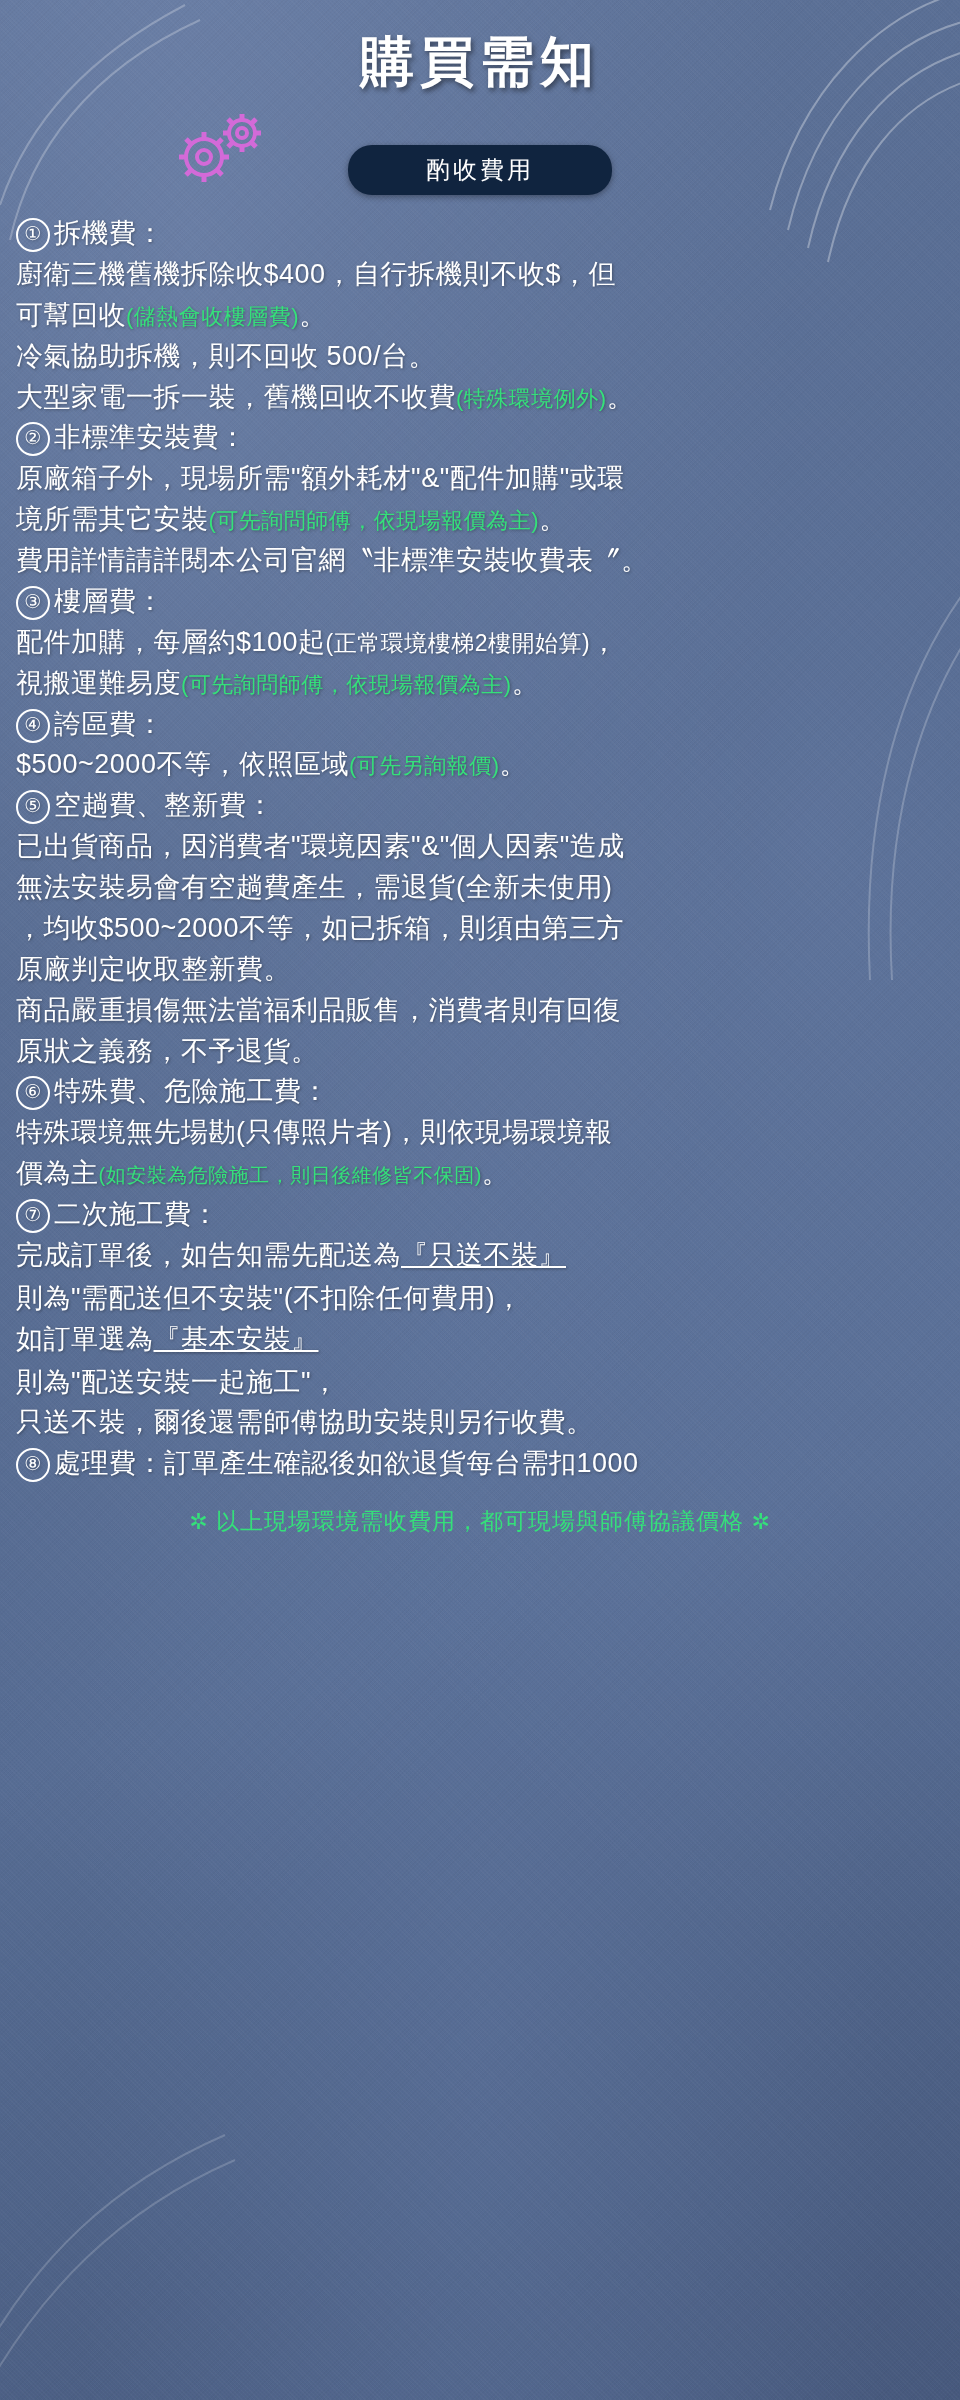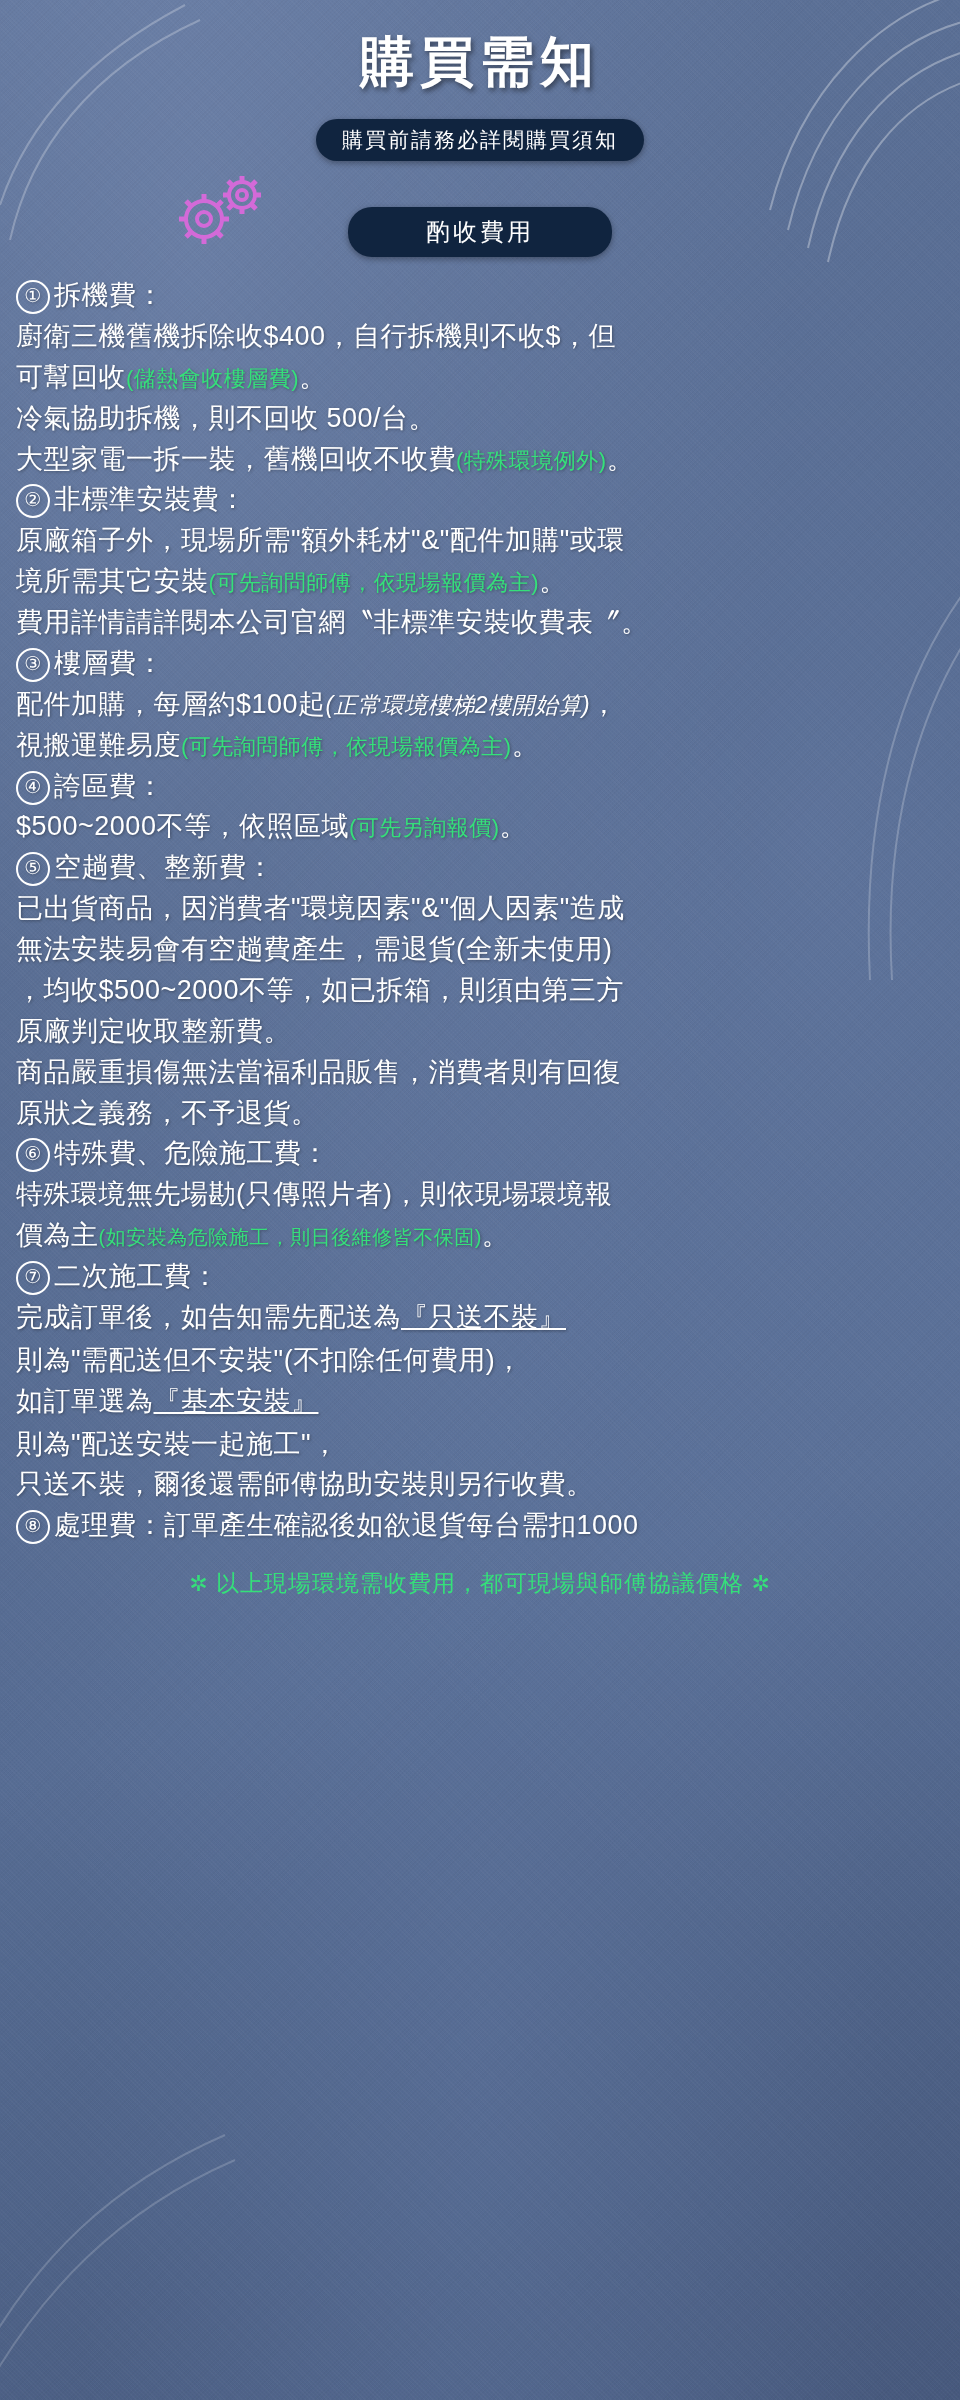--- a/index.html
+++ b/index.html
@@ -110,21 +110,20 @@
   }
   .green {
     color: #35e07a;
     font-size: 22px;
   }
   .green-sm {
     color: #35e07a;
     font-size: 20px;
   }
   .ital {
-    font-style: italic;
     font-size: 23px;
   }
   .uline {
     text-decoration: underline;
     font-family: Liberation Mono, monospace;
   }
   .footer {
     margin-top: 22px;
     text-align: center;
     color: #35e07a;
@@ -165,23 +164,20 @@
   <svg class="swoosh" width="260" height="360" style="bottom:0; left:-20px;">
     <g fill="none" stroke="rgba(255,255,255,0.18)" stroke-width="2">
       <path d="M0 360 C 60 250, 140 170, 255 120"></path>
       <path d="M0 320 C 55 220, 130 145, 245 95"></path>
     </g>
   </svg>
 
   <div class="content">
     <div class="title">購買需知</div>
 
-    <div class="subtitle-wrap">
-      <div class="pill">購買前請務必詳閱購買須知</div>
-    </div>
 
     <div class="section-head-wrap">
       <span class="gears">
         <svg width="120" height="80" viewBox="0 0 120 80">
           <g fill="none" stroke="#d36ad8" stroke-width="4">
             <circle cx="78" cy="22" r="13"></circle>
             <circle cx="78" cy="22" r="5"></circle>
             <g stroke-width="5">
               <line x1="78" y1="3" x2="78" y2="10"></line>
               <line x1="78" y1="34" x2="78" y2="41"></line>

